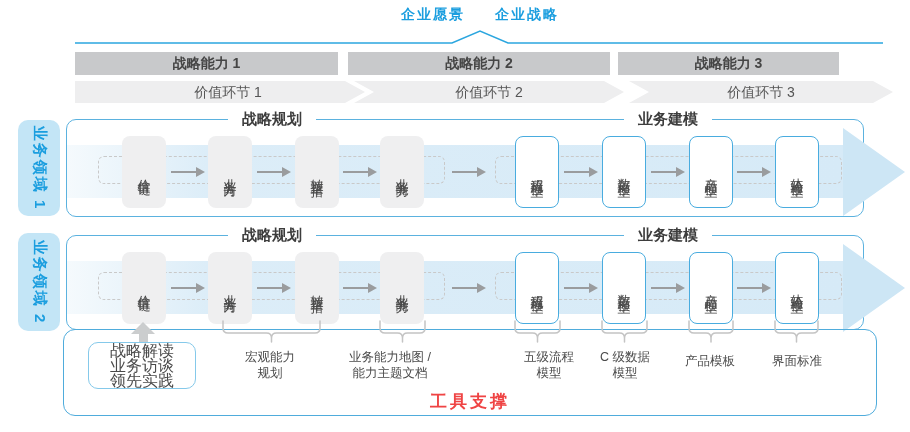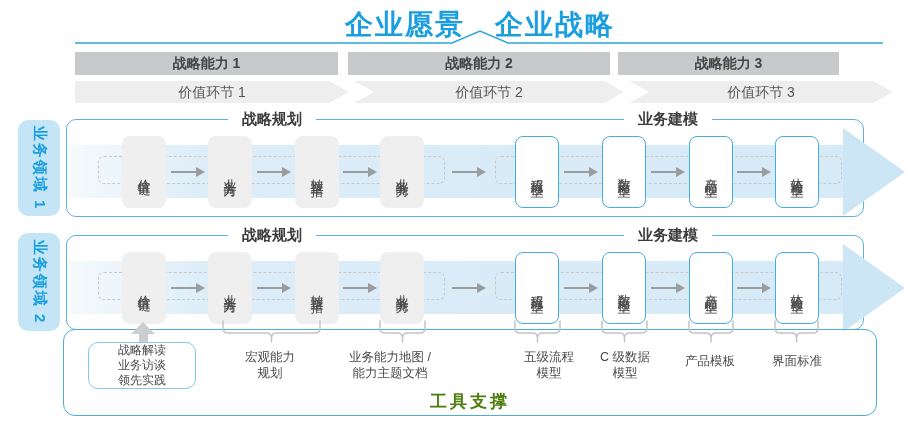--- a/index.html
+++ b/index.html
@@ -2,28 +2,28 @@
 <html><head>
 <meta charset="utf-8">
 <style>
   html,body{margin:0;padding:0;background:#fff;}
   #stage{position:relative;width:910px;height:432px;background:#fff;overflow:hidden;
          font-family:"Liberation Sans","DejaVu Sans",sans-serif;}
   .abs{position:absolute;}
 
   
   #title-row{top:6px;left:480px;transform:translateX(-50%);display:flex;gap:30px;white-space:nowrap;}
-  .title-txt{font-size:28px;font-weight:bold;color:#1B9EDF;letter-spacing:2px;}
+  .title-txt{font-size:14px;font-weight:bold;color:#1B9EDF;letter-spacing:2px;}
 
   
   .cap-bar{top:52px;height:23px;background:#C8C9CB;color:#454545;font-size:14px;font-weight:bold;
            text-align:center;line-height:23px;}
   
   .chev{top:81px;height:22px;background:#EEEEEF;color:#555;font-size:14px;text-align:center;line-height:22px;}
-  .chev-first{clip-path:polygon(0 0,calc(100% - 20px) 0,100% 50%,calc(100% - 20px) 100%,0 100%);}
+  .chev-first{clip-path:polygon(0 0,calc(100% - 20px) 0,100% 50%,calc(100% - 20px) 100%,0 100%);padding-left:16px;}
   .chev-mid{clip-path:polygon(0 0,calc(100% - 20px) 0,100% 50%,calc(100% - 20px) 100%,0 100%,20px 50%);}
 
   
   .side-tab{left:18px;width:42px;background:#C3E5F6;border-radius:10px;}
   .side-tab span{position:absolute;left:50%;top:50%;transform:translate(-50%,-50%) rotate(90deg);
                  white-space:nowrap;color:#1B9EDF;font-size:15px;font-weight:bold;letter-spacing:2px;}
 
   
   .row{left:0;width:910px;}
   .row1{top:119px;height:98px;}
@@ -50,34 +50,34 @@
 
   
   .harrow{position:absolute;top:48px;width:34px;height:10px;}
   .harrow::before{content:'';position:absolute;left:0;top:4.2px;width:26px;height:1.6px;background:#9A9C9E;}
   .harrow::after{content:'';position:absolute;right:0;top:0;width:0;height:0;
                  border-left:9px solid #9A9C9E;border-top:5px solid transparent;border-bottom:5px solid transparent;}
   .ar1{left:171px}.ar2{left:257px}.ar3{left:343px}.ar4{left:452px}.ar5{left:564px}.ar6{left:651px}.ar7{left:737px}
 
   
   #tool-box{left:63px;top:329px;width:814px;height:87px;border:1.5px solid #4FACDC;border-radius:12px;box-sizing:border-box;}
-  #tool-label{left:63px;top:390px;width:814px;text-align:center;font-size:17px;font-weight:bold;color:#4d7c0f;letter-spacing:3px;}
+  #tool-label{left:63px;top:390px;width:814px;text-align:center;font-size:17px;font-weight:bold;color:#ef4444;letter-spacing:3px;}
 
   
   #up-arrow{left:131px;top:322px;width:25px;height:21px;}
   #up-arrow .tri{position:absolute;left:0;top:0;width:0;height:0;
                  border-bottom:12px solid #CBCDCE;border-left:12.5px solid transparent;border-right:12.5px solid transparent;}
   #up-arrow .stem{position:absolute;left:8px;top:12px;width:9px;height:9px;background:#CBCDCE;}
 
   
   #practice-box{left:88px;top:342px;width:108px;height:47px;border:1.5px solid #85C9EA;border-radius:10px;
                 box-sizing:border-box;background:#fff;display:flex;align-items:center;justify-content:center;}
   .note{position:absolute;transform:translateX(-50%);text-align:center;font-size:12.5px;color:#4A4A4A;
         line-height:16px;white-space:pre-line;}
-  .note3{font-size:12px;line-height:15px;transform:none;position:static;}
+  .note3{font-size:16px;line-height:15px;transform:none;position:static;}
   svg.overlay{position:absolute;left:0;top:0;pointer-events:none;}
 </style>
 </head>
 <body>
 
 <div id="stage">
 
   <div class="abs" id="title-row">
     <span class="title-txt">企业愿景</span>
     <span class="title-txt">企业战略</span>

